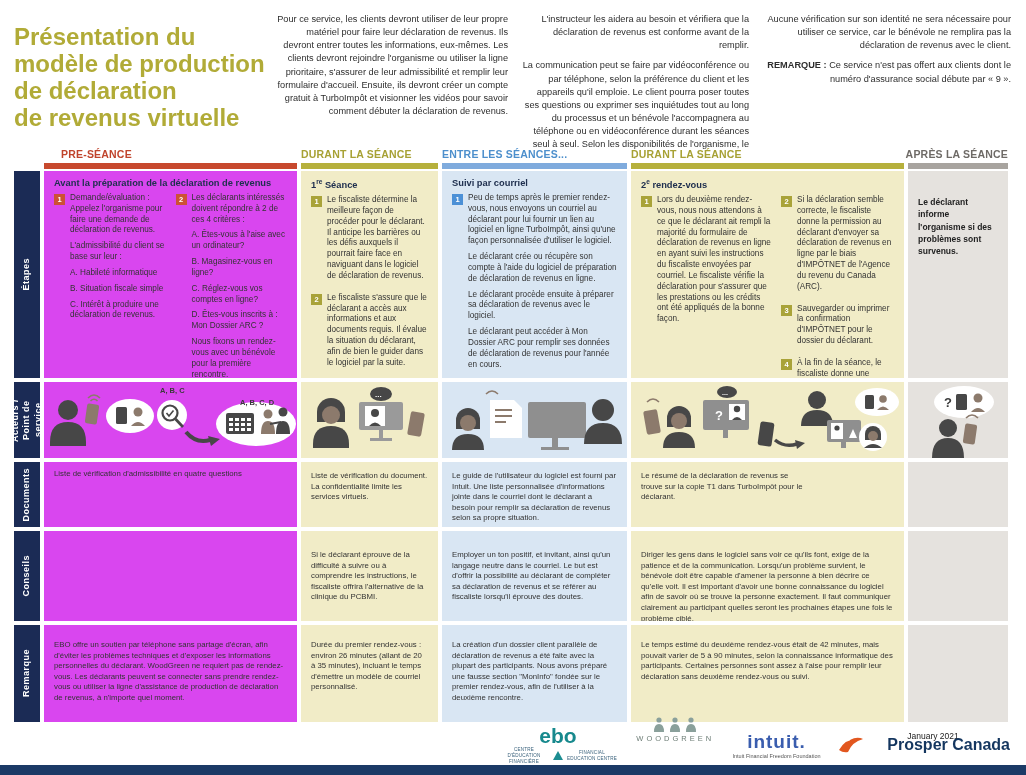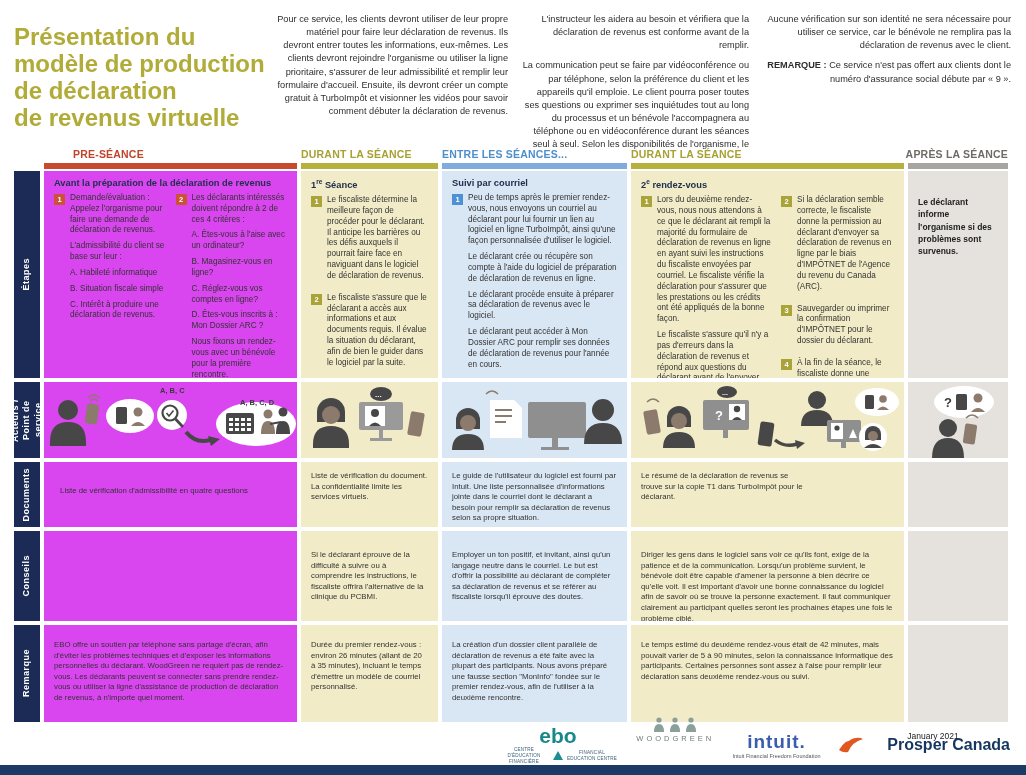--- a/index.html
+++ b/index.html
@@ -80,21 +80,21 @@
   </div>
   <div class="intro" id="intro2">
     <p>L'instructeur les aidera au besoin et vérifiera que la déclaration de revenus est conforme avant de la remplir.</p>
     <p>La communication peut se faire par vidéoconférence ou par téléphone, selon la préférence du client et les appareils qu'il emploie. Le client pourra poser toutes ses questions ou exprimer ses inquiétudes tout au long du processus et un bénévole l'accompagnera au téléphone ou en vidéoconférence durant les séances seul à seul. Selon les disponibilités de l'organisme, le</p>
   </div>
   <div class="intro" id="intro3">
     <p>Aucune vérification sur son identité ne sera nécessaire pour utiliser ce service, car le bénévole ne remplira pas la déclaration de revenus avec le client.</p>
     <p><span class="remark-label">REMARQUE :</span><span> Ce service n'est pas offert aux clients dont le numéro d'assurance social débute par « 9 ».</span></p>
   </div>
 
-  <div class="phase-label pl-red" style="left:44px;padding-left:29px;">PRE-SÉANCE</div>
+  <div class="phase-label pl-red" style="left:32px;padding-left:29px;">PRE-SÉANCE</div>
   <div class="phase-label pl-olive" style="left:301px;">DURANT LA SÉANCE</div>
   <div class="phase-label pl-blue" style="left:442px;">ENTRE LES SÉANCES...</div>
   <div class="phase-label pl-olive" style="left:631px;">DURANT LA SÉANCE</div>
   <div class="phase-label pl-gray" style="left:878px;width:130px;text-align:right;">APRÈS LA SÉANCE</div>
 
   <div class="phase-bar pb-red" style="left:44px;width:253px;"></div>
   <div class="phase-bar pb-olive" style="left:301px;width:137px;"></div>
   <div class="phase-bar pb-blue" style="left:442px;width:185px;"></div>
   <div class="phase-bar pb-olive" style="left:631px;width:273px;"></div>
   <div class="phase-bar pb-gray" style="left:908px;width:100px;"></div>
@@ -162,21 +162,20 @@
       </div>
     </div>
     <div class="cell bg-yellow">
       <h3><span>2</span><sup>e</sup><span> rendez-vous</span></h3>
       <div class="cols2">
         <div style="flex:1.15;">
           <div class="item">
             <div class="num num-olive">1</div>
             <div class="itext">
               <p>Lors du deuxième rendez-vous, nous nous attendons à ce que le déclarant ait rempli la majorité du formulaire de déclaration de revenus en ligne en ayant suivi les instructions du fiscaliste envoyées par courriel. Le fiscaliste vérifie la déclaration pour s'assurer que les prestations ou les crédits ont été appliqués de la bonne façon.</p>
-              <p>Le fiscaliste s'assure qu'il n'y a pas d'erreurs dans la déclaration de revenus et répond aux questions du déclarant avant de l'envoyer.</p>
             </div>
           </div>
         </div>
         <div style="flex:1;">
           <div class="item">
             <div class="num num-olive">2</div>
             <div class="itext">
                 <p>Si la déclaration semble correcte, le fiscaliste donne la permission au déclarant d'envoyer sa déclaration de revenus en ligne par le biais d'IMPÔTNET de l'Agence du revenu du Canada (ARC).</p>
               </div>
           </div>
@@ -370,21 +369,21 @@
           <rect x="56" y="42" width="12" height="20" rx="2" fill="#8c7a6c" transform="rotate(8 62 52)"></rect>
           <path d="M58 36 q6 -6 12 0" stroke="#8c7a6c" fill="none" stroke-width="1.6"></path>
         </g>
       </svg>
     </div>
 
     <div class="lane-label">
         <span>Documents</span>
       </div>
     <div class="cell bg-pink">
-        <p class="note" style="margin:17px 0 0;width:200px;text-align:center;">Liste de vérification d'admissibilité en quatre questions</p>
+        <p class="note" style="margin:0 0 0;width:200px;">Liste de vérification d'admissibilité en quatre questions</p>
       </div>
     <div class="cell bg-yellow">
         <p class="note" style="margin:2px 0 0;">Liste de vérification du document. La confidentialité limite les services virtuels.</p>
       </div>
     <div class="cell bg-blue">
         <p class="note" style="margin:2px 0 0;">Le guide de l'utilisateur du logiciel est fourni par Intuit. Une liste personnalisée d'informations jointe dans le courriel dont le déclarant a besoin pour remplir sa déclaration de revenus selon sa propre situation.</p>
       </div>
     <div class="cell bg-yellow">
         <p class="note" style="margin:2px 0 0;width:170px;">Le résumé de la déclaration de revenus se trouve sur la copie T1 dans TurboImpôt pour le déclarant.</p>
       </div>

